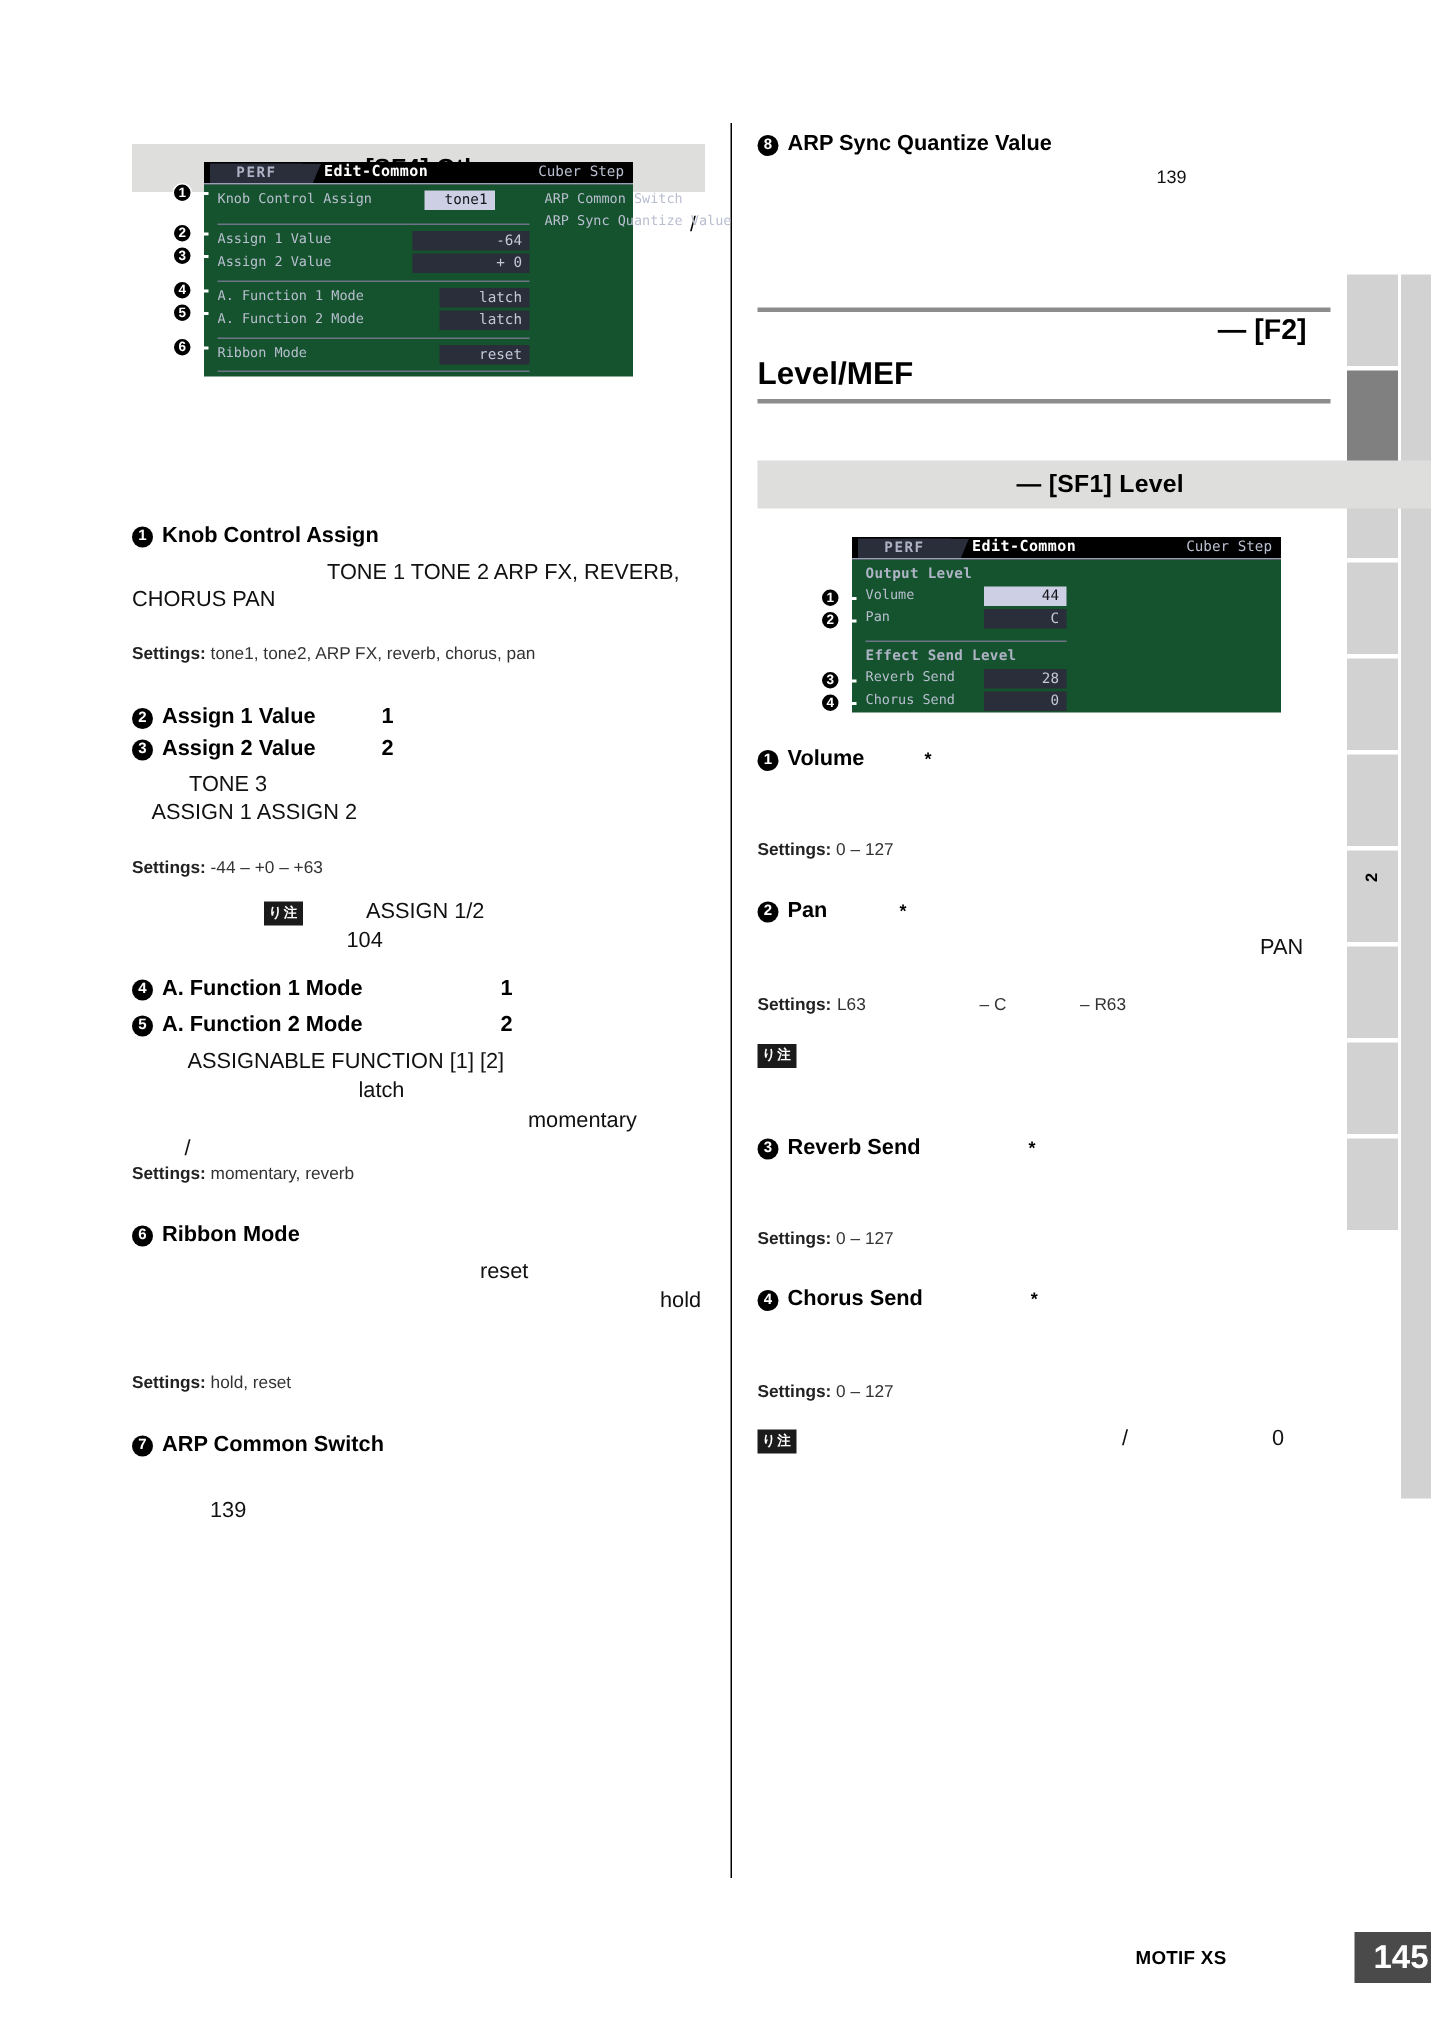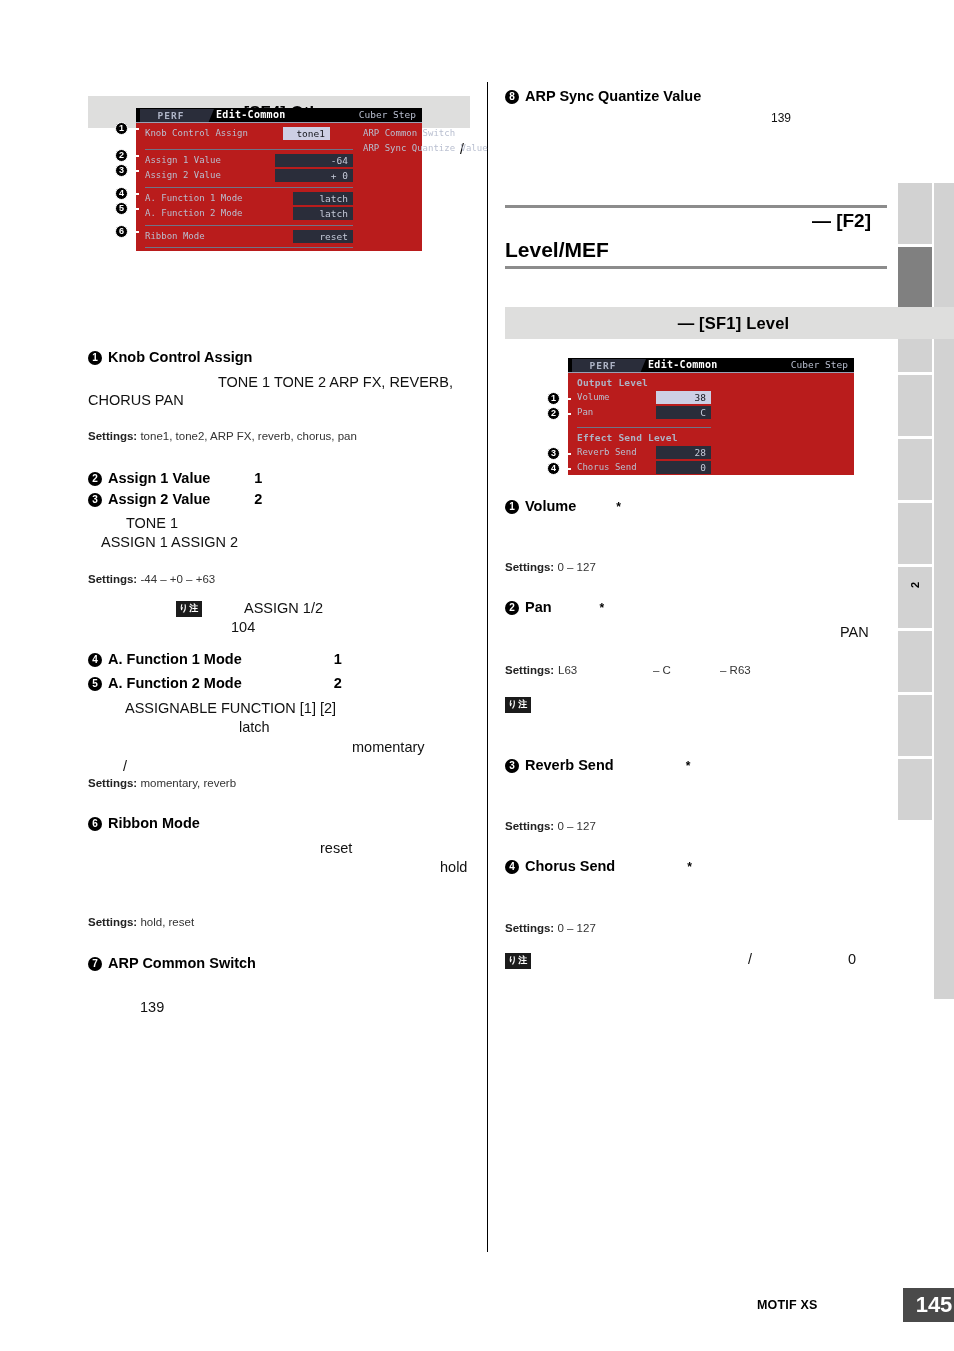--- a/index.html
+++ b/index.html
@@ -59,21 +59,21 @@
     position: absolute; right: 16px; top: 2px;
     font-size: 19px; font-weight: bold;
   }
   .bigsec .title {
     position: absolute; left: 0; bottom: 4px;
     font-size: 21px; font-weight: bold;
   }
 
   
   .lcd {
-    background: #b91c1c;
+    background: #14532d;
     border: 0;
     position: relative;
     font-family: "DejaVu Sans Mono", monospace;
     color: #c9cbd6;
   }
   .lcd .lcd-head {
     height: 15px; position: relative;
     border-bottom: 1px solid #9aa0b4;
     background: #000;
   }
@@ -286,21 +286,21 @@
   <div class="item-head abs" style="left:0; top:470px;">
     <span class="bullet">2</span>
     <span>Assign 1 Value</span>
     <span class="item-suffix">1</span>
   </div>
   <div class="item-head abs" style="left:0; top:491px;">
     <span class="bullet">3</span>
     <span>Assign 2 Value</span>
     <span class="item-suffix">2</span>
   </div>
-  <div class="para abs" style="left:38px; top:513px;">TONE 1</div>
+  <div class="para abs" style="left:38px; top:513px;">TONE 3</div>
   <div class="para abs" style="left:13px; top:532px;">ASSIGN 1          ASSIGN 2</div>
   <div class="set abs" style="left:0; top:573px;">
     <b>Settings:</b>
     <span>-44 – +0 – +63</span>
   </div>
   <div class="abs" style="left:88px; top:601px; width:300px;">
     <span class="notebadge" style="position:absolute; left:0; top:0;">り注</span>
     <span class="para" style="position:absolute; left:68px; top:-3px;">ASSIGN 1/2</span>
     <span class="para" style="position:absolute; left:55px; top:16px;">104</span>
   </div>
@@ -367,21 +367,21 @@
     <div class="lcd-head">
       <div class="mode">PERF</div>
       <div class="mode-slant"></div>
       <div class="edit">Edit-Common</div>
       <div class="step">Cuber Step</div>
     </div>
 
     <div class="grp" style="left:9px; top:19px;">Output Level</div>
 
     <div class="lbl" style="left:9px; top:34px;">Volume</div>
-    <div class="val sel" style="left:88px; top:33px; width:55px;">38</div>
+    <div class="val sel" style="left:88px; top:33px; width:55px;">44</div>
 
     <div class="lbl" style="left:9px; top:49px;">Pan</div>
     <div class="val" style="left:88px; top:48px; width:55px;">C</div>
 
     <div class="hr" style="left:9px; top:69px; width:134px;"></div>
 
     <div class="grp" style="left:9px; top:74px;">Effect Send Level</div>
 
     <div class="lbl" style="left:9px; top:89px;">Reverb Send</div>
     <div class="val" style="left:88px; top:88px; width:55px;">28</div>

